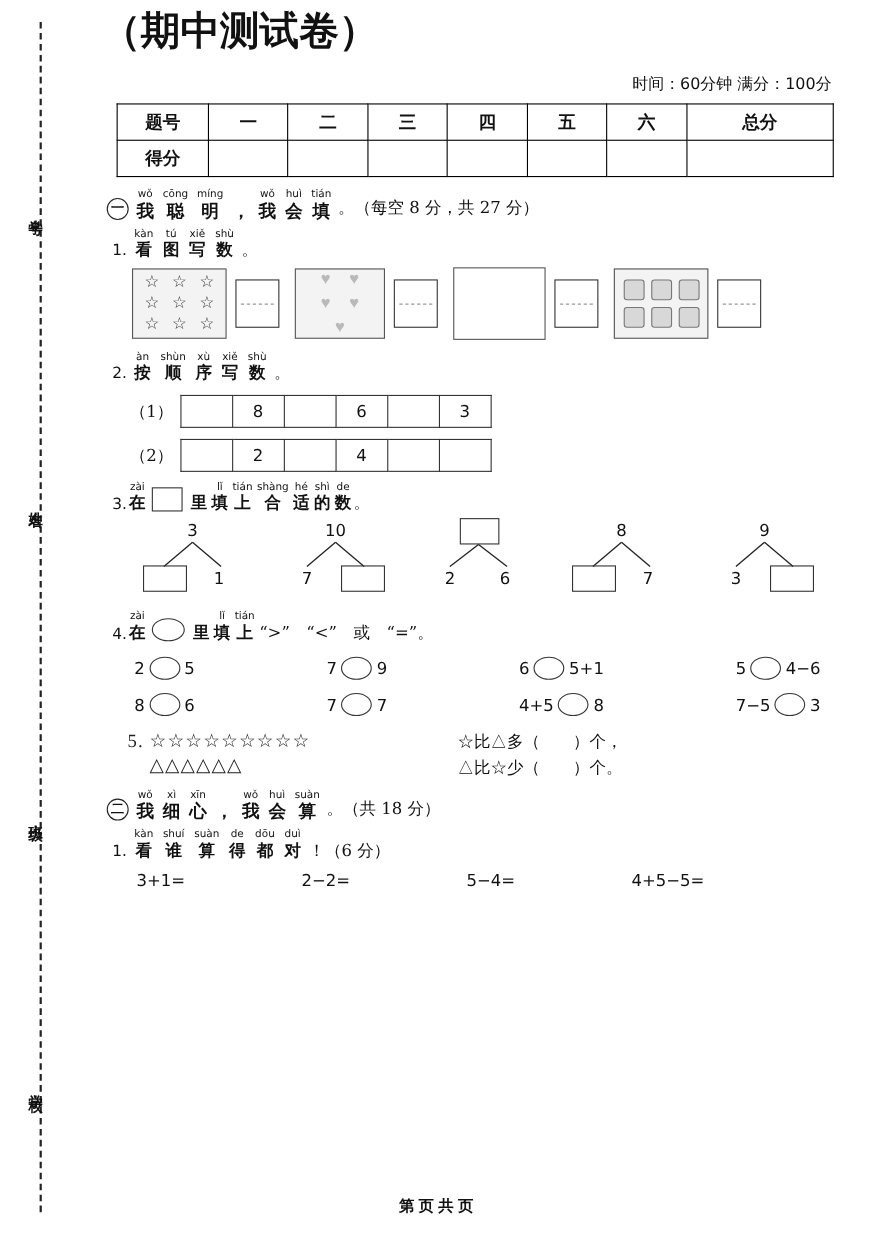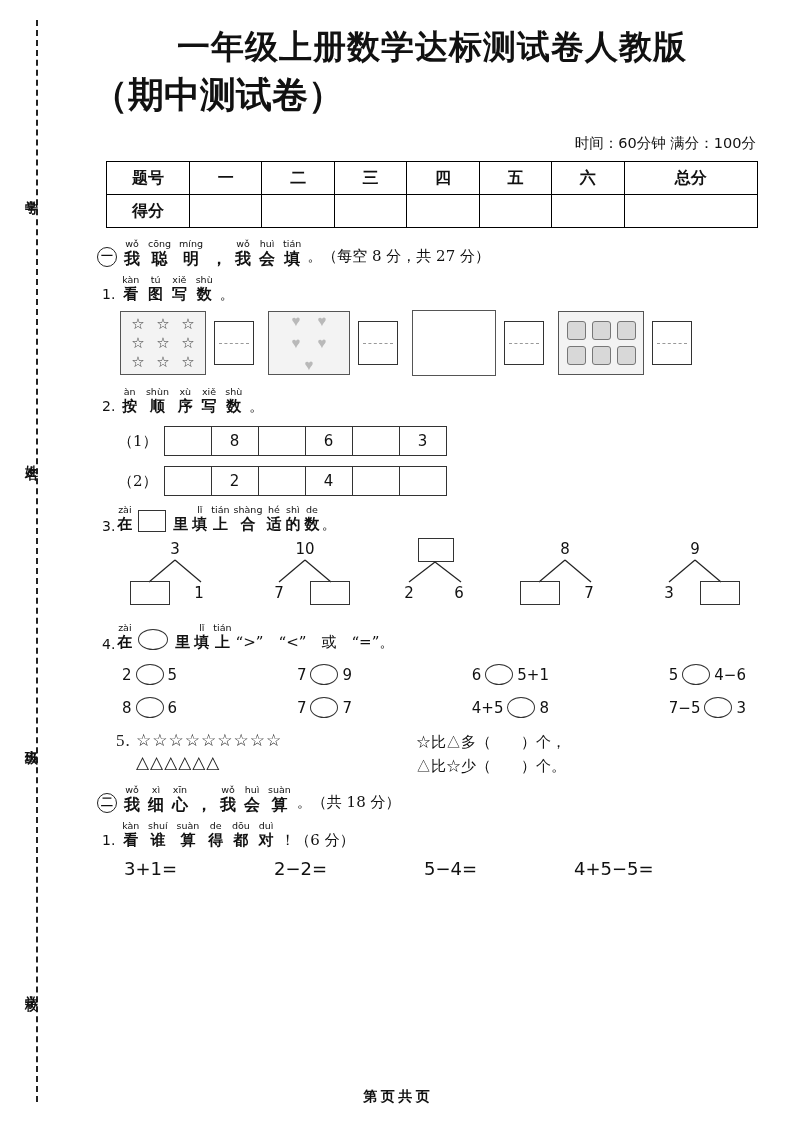--- a/index.html
+++ b/index.html
@@ -149,42 +149,41 @@
   .cmprow{display:flex;justify-content:space-between;padding:0 26px 0 30px;margin-top:12px;}
   .cmp{font-family:"DejaVu Sans",sans-serif;font-size:15px;display:flex;align-items:center;gap:4px;}
   .oval{display:inline-block;width:26px;height:19px;border:1px solid #333;border-radius:50%;}
 
   
   .starcmp{display:flex;padding-left:24px;margin-top:12px;font-size:15px;align-items:flex-start;}
   .starcmp .left{width:300px;}
   .starcmp .sline{letter-spacing:1px;font-size:17px;line-height:22px;color:#222;}
   .starcmp .right{font-family:Liberation Serif, serif;font-size:15px;line-height:24px;}
 
-  .calcrow{display:flex;padding-left:32px;margin-top:8px;font-family:"DejaVu Sans",sans-serif;font-size:18px;}
+  .calcrow{display:flex;padding-left:32px;margin-top:8px;font-family:"DejaVu Sans",sans-serif;font-size:15px;}
   .calcrow div{width:150px;}
 
   .footer{
     position:absolute;left:0;right:0;bottom:16px;text-align:center;
-    font-family:Liberation Serif, serif;font-size:14px;font-weight:bold;
+    font-family:Liberation Sans, sans-serif;font-size:14px;font-weight:bold;
   }
 </style>
 </head>
 <body>
 
 <div class="page">
 
   <div class="binding"></div>
   <div class="vlabel" style="top:190px;">学号：</div>
   <div class="vlabel" style="top:455px;">姓名：</div>
   <div class="vlabel" style="top:740px;">班级：</div>
   <div class="vlabel" style="top:985px;">学校：</div>
 
   <div class="content">
 
-    <h1 class="title">一年级上册数学达标测试卷人教版</h1>
     <h2 class="subtitle">（期中测试卷）</h2>
     <div class="timeline">时间：60分钟  满分：100分</div>
 
     <table class="score">
       <tbody>
           <tr>
         <td class="lab">题号</td>
         <td>一</td>
         <td>二</td>
         <td>三</td>

